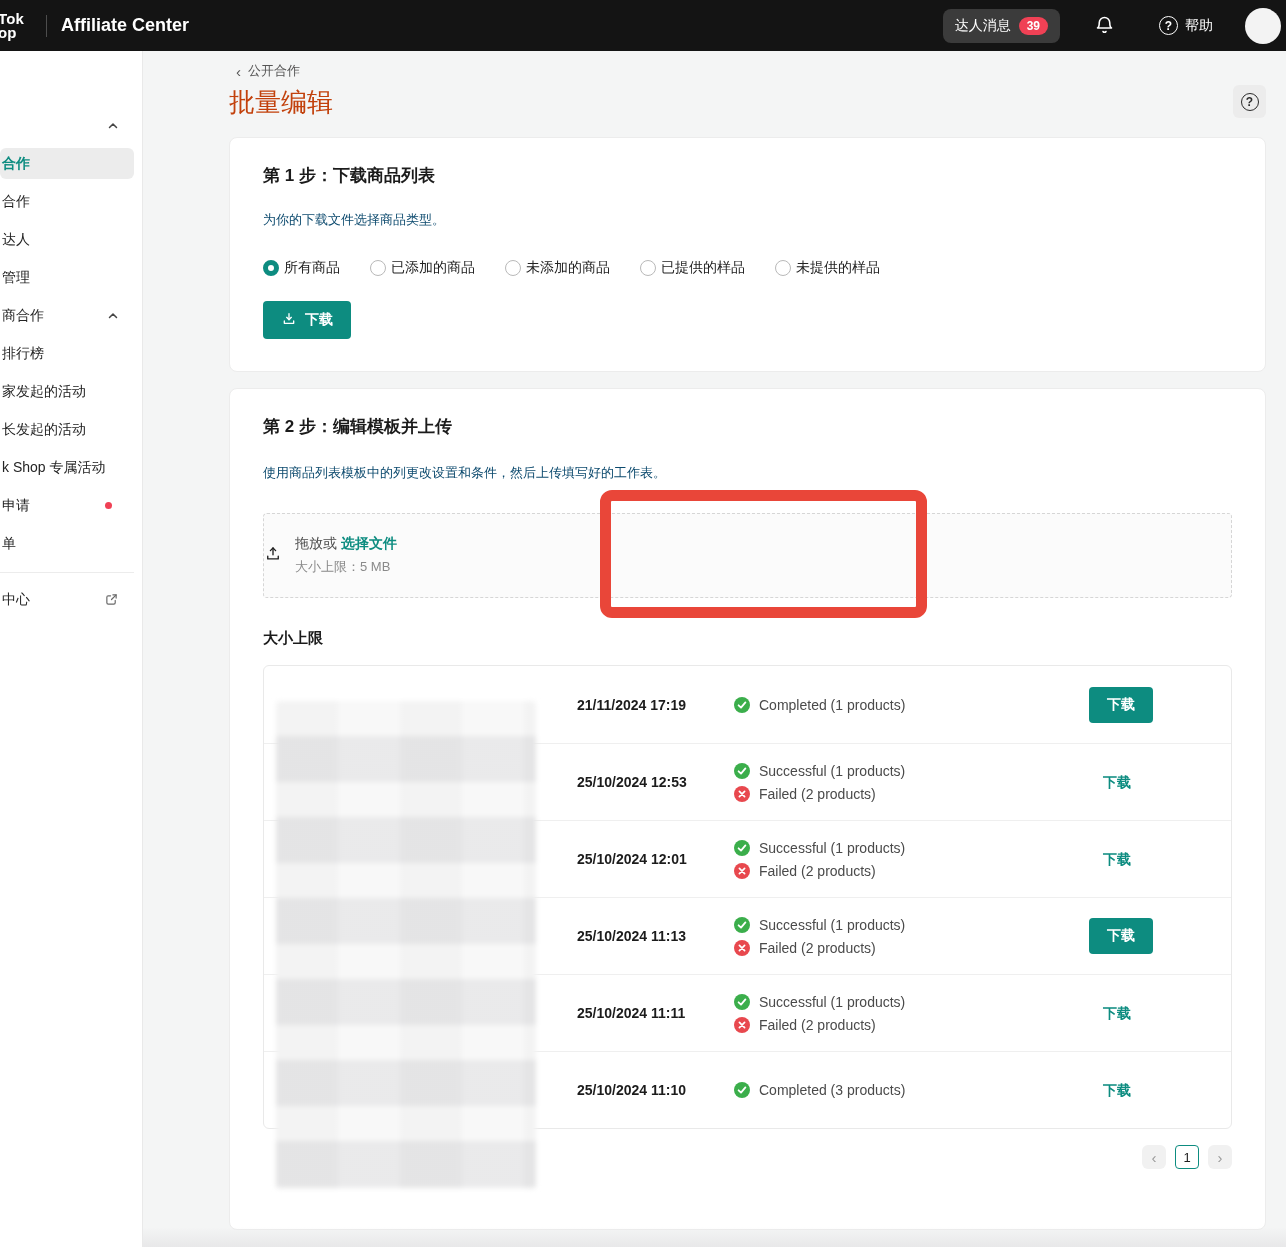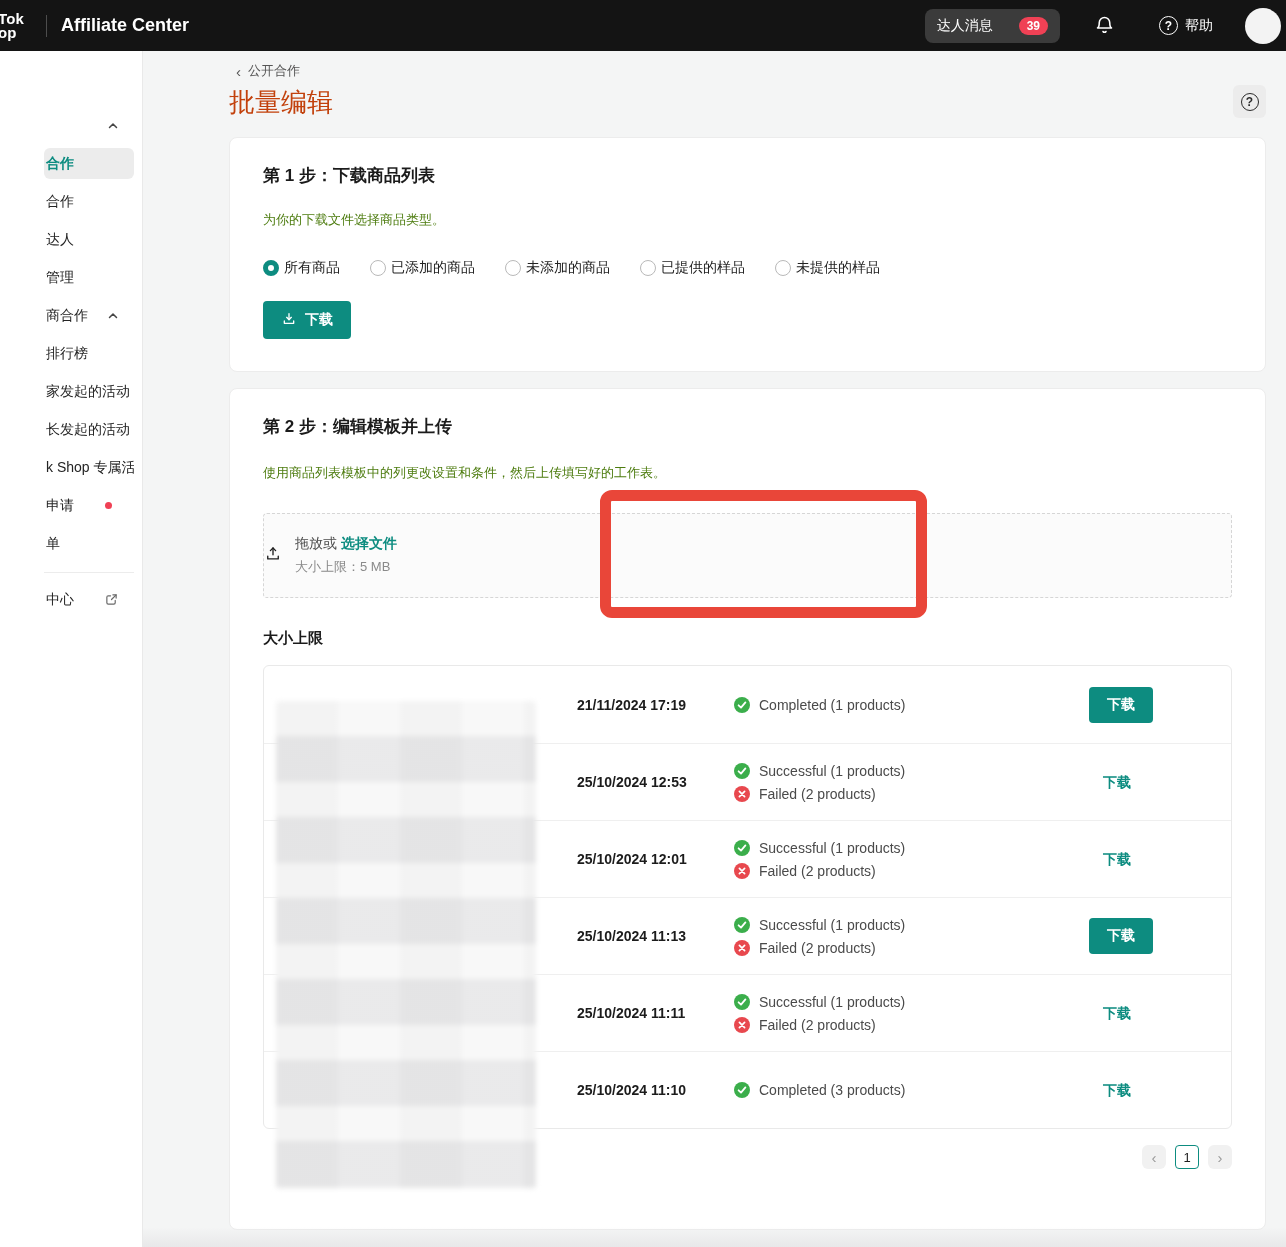--- a/index.html
+++ b/index.html
@@ -19,29 +19,29 @@
   .logo{ color:#fff; font-weight:800; font-size:15px; line-height:14px; margin-left:-2px; width:42px; letter-spacing:.2px;}
   .logo span{ display:block; }
   .logo-divider{ width:1px; height:22px; background:#4d4d4d; margin:0 14px 0 6px; }
   .app-title{ font-size:18px; font-weight:700; color:#fff; }
   .header-right{ margin-left:auto; display:flex; align-items:center; padding-right:5px; }
   .msg-btn{
     background:#3b3b3b; color:#fff; height:34px; border-radius:8px; border:none;
     padding:0 12px; display:flex; align-items:center; gap:8px; font-size:14px;
     font-family:inherit; cursor:pointer; margin-right:34px;
   }
-  .badge{ background:#f04155; color:#fff; font-size:12px; font-weight:600; border-radius:999px; padding:2px 8px; line-height:14px;margin-left:18px; }
+  .badge{ background:#f04155; color:#fff; font-size:12px; font-weight:600; border-radius:999px; padding:2px 8px; line-height:14px; }
   .bell-btn{ background:none; border:none; cursor:pointer; margin-right:44px; display:flex; }
   .help-btn{ background:none; border:none; cursor:pointer; display:flex; align-items:center; gap:7px; color:#fff; font-size:14px; font-family:inherit; margin-right:32px;}
   .qcircle{ width:19px; height:19px; border:1.6px solid #fff; border-radius:50%; display:flex; align-items:center; justify-content:center; font-size:12px; font-weight:700; color:#fff;}
   .avatar{ width:36px; height:36px; border-radius:50%; background:#f3f3f3; border:none; cursor:pointer; }
   
   .sidebar{
     position:absolute; top:45px; left:0; bottom:0; width:143px;
-    background:#fff; border-right:1px solid #e9e9e9; padding-top:65px; z-index:20;padding-left:44px;
+    background:#fff; border-right:1px solid #e9e9e9; padding-top:65px; z-index:20;
   }
   .side-item{
     height:31px; margin:0 8px 7px 0; display:flex; align-items:center;
     font-size:14px; color:#242424; padding-left:2px; border-radius:6px;
     position:relative; cursor:pointer; white-space:nowrap; overflow:hidden;
   }
   .side-item.group{ font-weight:500; }
   .side-item.active{ background:#ececec; color:#0d8c80; font-weight:600; }
   .side-item .chev{ position:absolute; right:15px; display:flex; }
   .side-item .dot{ position:absolute; right:22px; width:7px; height:7px; border-radius:50%; background:#f04155; }
@@ -58,21 +58,21 @@
     display:flex; align-items:center; justify-content:center;
   }
   .help-square .qcircle{ border-color:#2b2b2b; color:#2b2b2b; width:18px; height:18px; }
   .card{
     position:absolute; left:86px; width:1037px; background:#fff;
     border:1px solid #ececec; border-radius:8px; padding:26px 33px;
   }
   .card1{ top:92px; height:235px; }
   .card2{ top:343px; height:842px; }
   .step-title{ font-size:17px; font-weight:700; color:#1b1b1b; margin-bottom:24px; }
-  .step-desc{ font-size:13px; color:#4d7c0f; margin-bottom:30px; }
+  .step-desc{ font-size:13px; color:#0c4a6e; margin-bottom:30px; }
   
   .radio-row{ display:flex; gap:30px; margin-bottom:24px; }
   .radio-opt{ display:flex; align-items:center; gap:5px; font-size:14px; color:#222; cursor:pointer; }
   .radio{ width:16px; height:16px; border-radius:50%; border:1.5px solid #b9b9b9; background:#fff; flex:none; }
   .radio.sel{ border:5px solid #0d8c80; }
   .primary-btn{
     height:38px; background:#0d8c80; color:#fff; border:none; border-radius:4px;
     font-size:14px; font-weight:600; font-family:inherit; cursor:pointer;
     display:inline-flex; align-items:center; gap:8px; padding:0 18px;
   }

